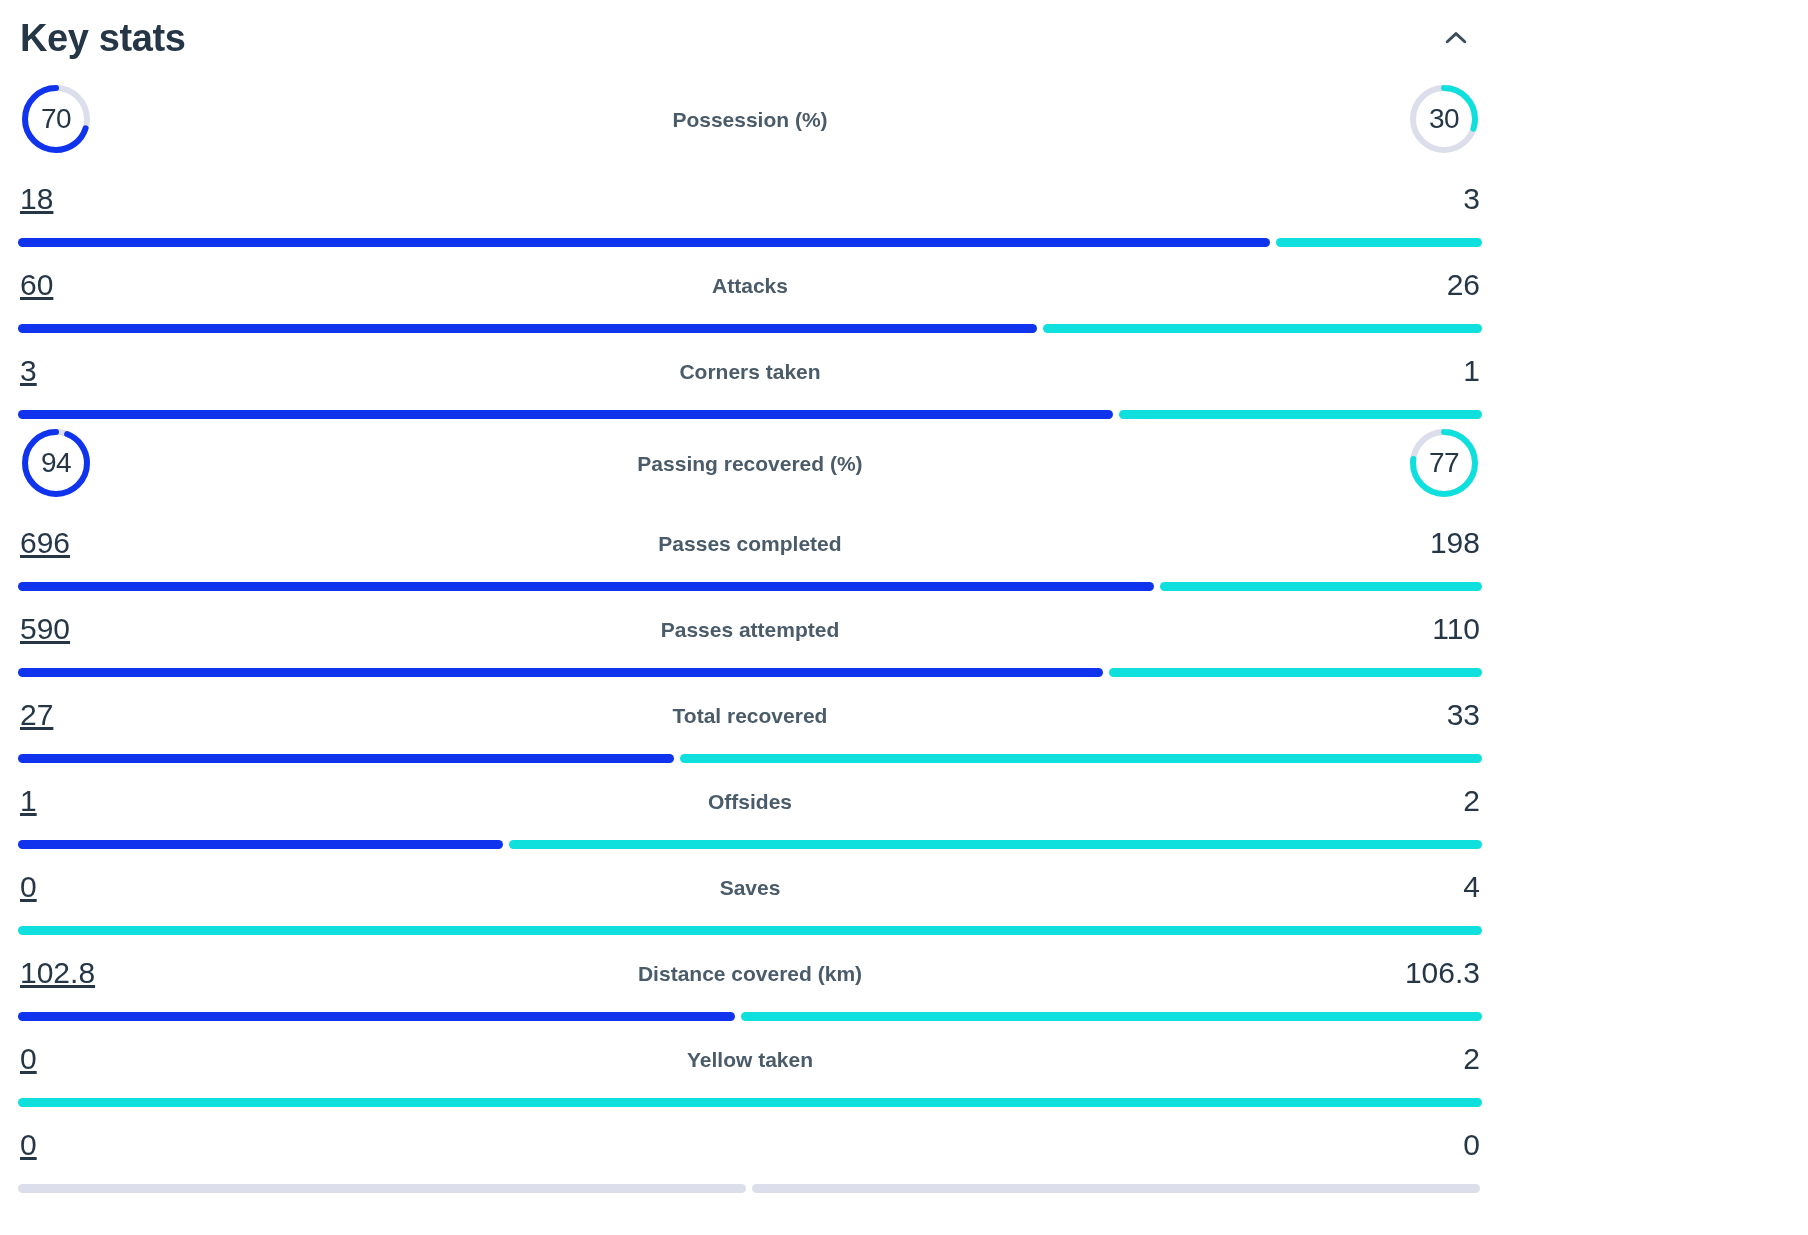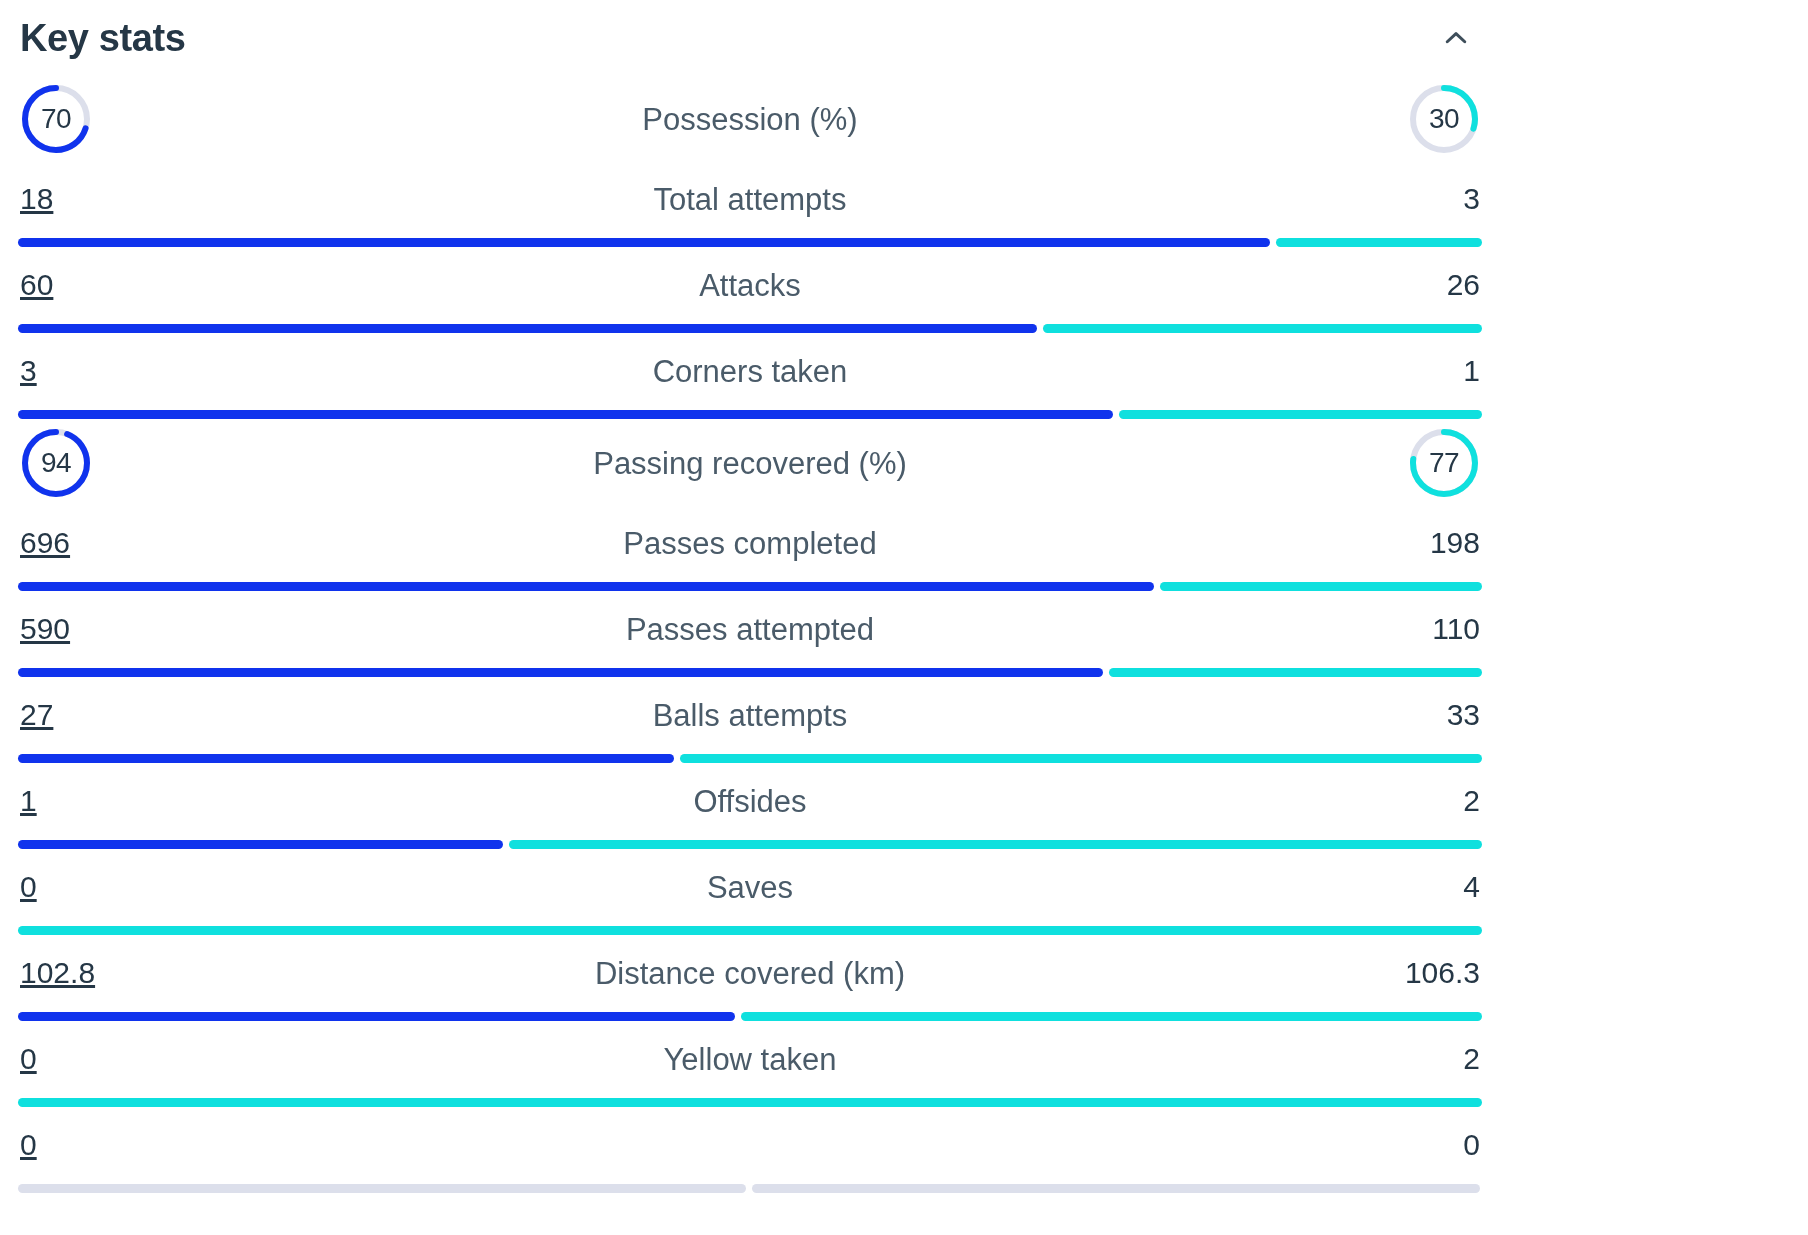--- a/index.html
+++ b/index.html
@@ -69,22 +69,22 @@
     font-size: 30px;
     font-weight: 400;
     color: #253746;
     line-height: 1;
     min-width: 110px;
     white-space: nowrap;
   }
   .stat-value.left  { text-align: left; text-decoration: underline; }
   .stat-value.right { text-align: right; }
   .stat-label {
-    font-size: 31px;
-    font-weight: 400;
+    font-size: 21px;
+    font-weight: 700;
     color: #4a5b69;
     line-height: 1;
     text-align: center;
     flex: 1 1 auto;
     white-space: nowrap;
   }
 
   
   .bar-wrap {
     display: flex;
@@ -172,21 +172,20 @@
               <circle class="donut-track" cx="36" cy="36" r="31"></circle>
               <circle class="donut-arc" cx="36" cy="36" r="31" stroke="#0fe0de" stroke-dasharray="58.43 136.35" transform="rotate(-90 36 36)"></circle>
             </svg>
             <span class="donut-num">30</span>
           </div>
         </div>
       </div>
       <div class="stat-row">
         <div class="stat-line">
           <div class="stat-value left">18</div>
-          <div class="stat-label">Total attempts</div>
           <div class="stat-value right">3</div>
         </div>
         <div class="bar-wrap">
           <div class="bar-seg home" style="width:calc(85.7% - 3px)"></div>
           <div class="bar-gap"></div>
           <div class="bar-seg away" style="width:calc(14.3% - 3px)"></div>
         </div>
       </div>
       <div class="stat-row">
         <div class="stat-line">
@@ -251,21 +250,21 @@
         </div>
         <div class="bar-wrap">
           <div class="bar-seg home" style="width:calc(74.3% - 3px)"></div>
           <div class="bar-gap"></div>
           <div class="bar-seg away" style="width:calc(25.7% - 3px)"></div>
         </div>
       </div>
       <div class="stat-row">
         <div class="stat-line">
           <div class="stat-value left">27</div>
-          <div class="stat-label">Balls attempts</div>
+          <div class="stat-label">Total recovered</div>
           <div class="stat-value right">33</div>
         </div>
         <div class="bar-wrap">
           <div class="bar-seg home" style="width:calc(45% - 3px)"></div>
           <div class="bar-gap"></div>
           <div class="bar-seg away" style="width:calc(55% - 3px)"></div>
         </div>
       </div>
       <div class="stat-row">
         <div class="stat-line">

